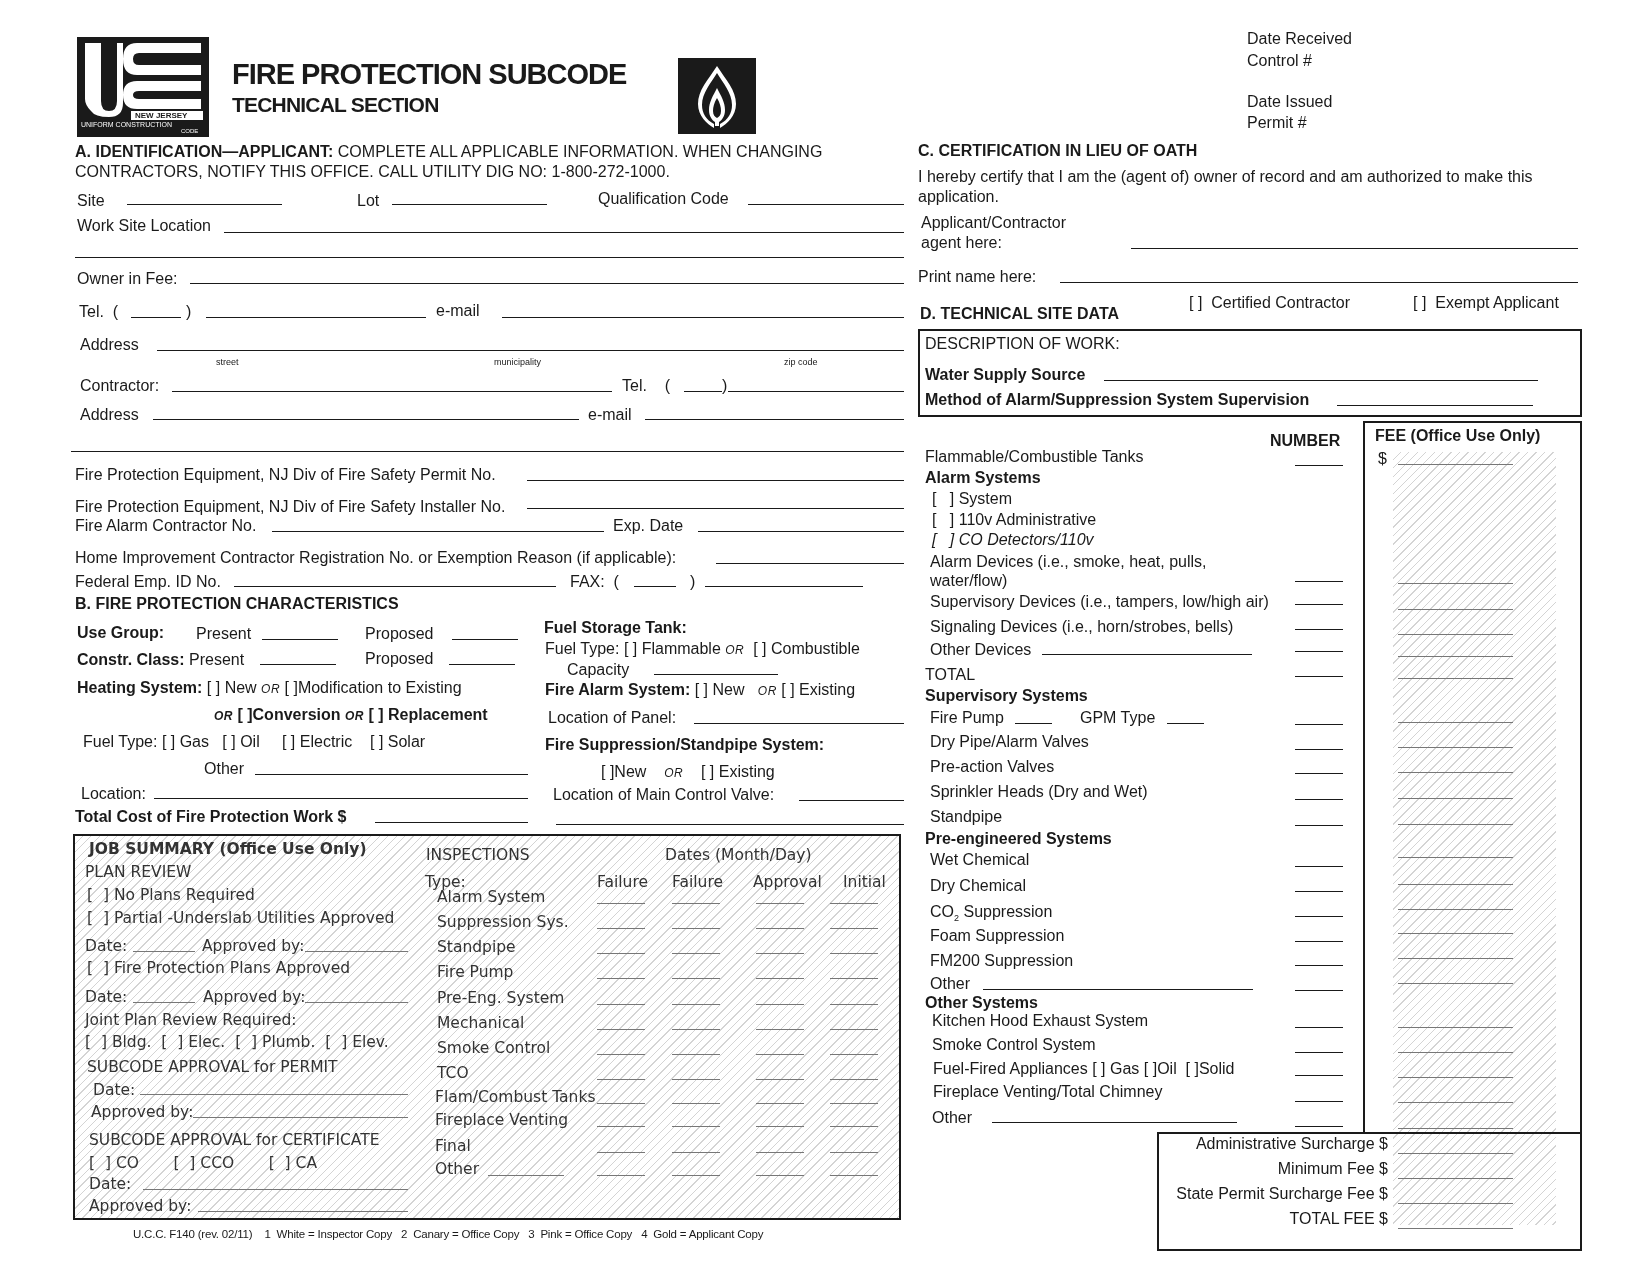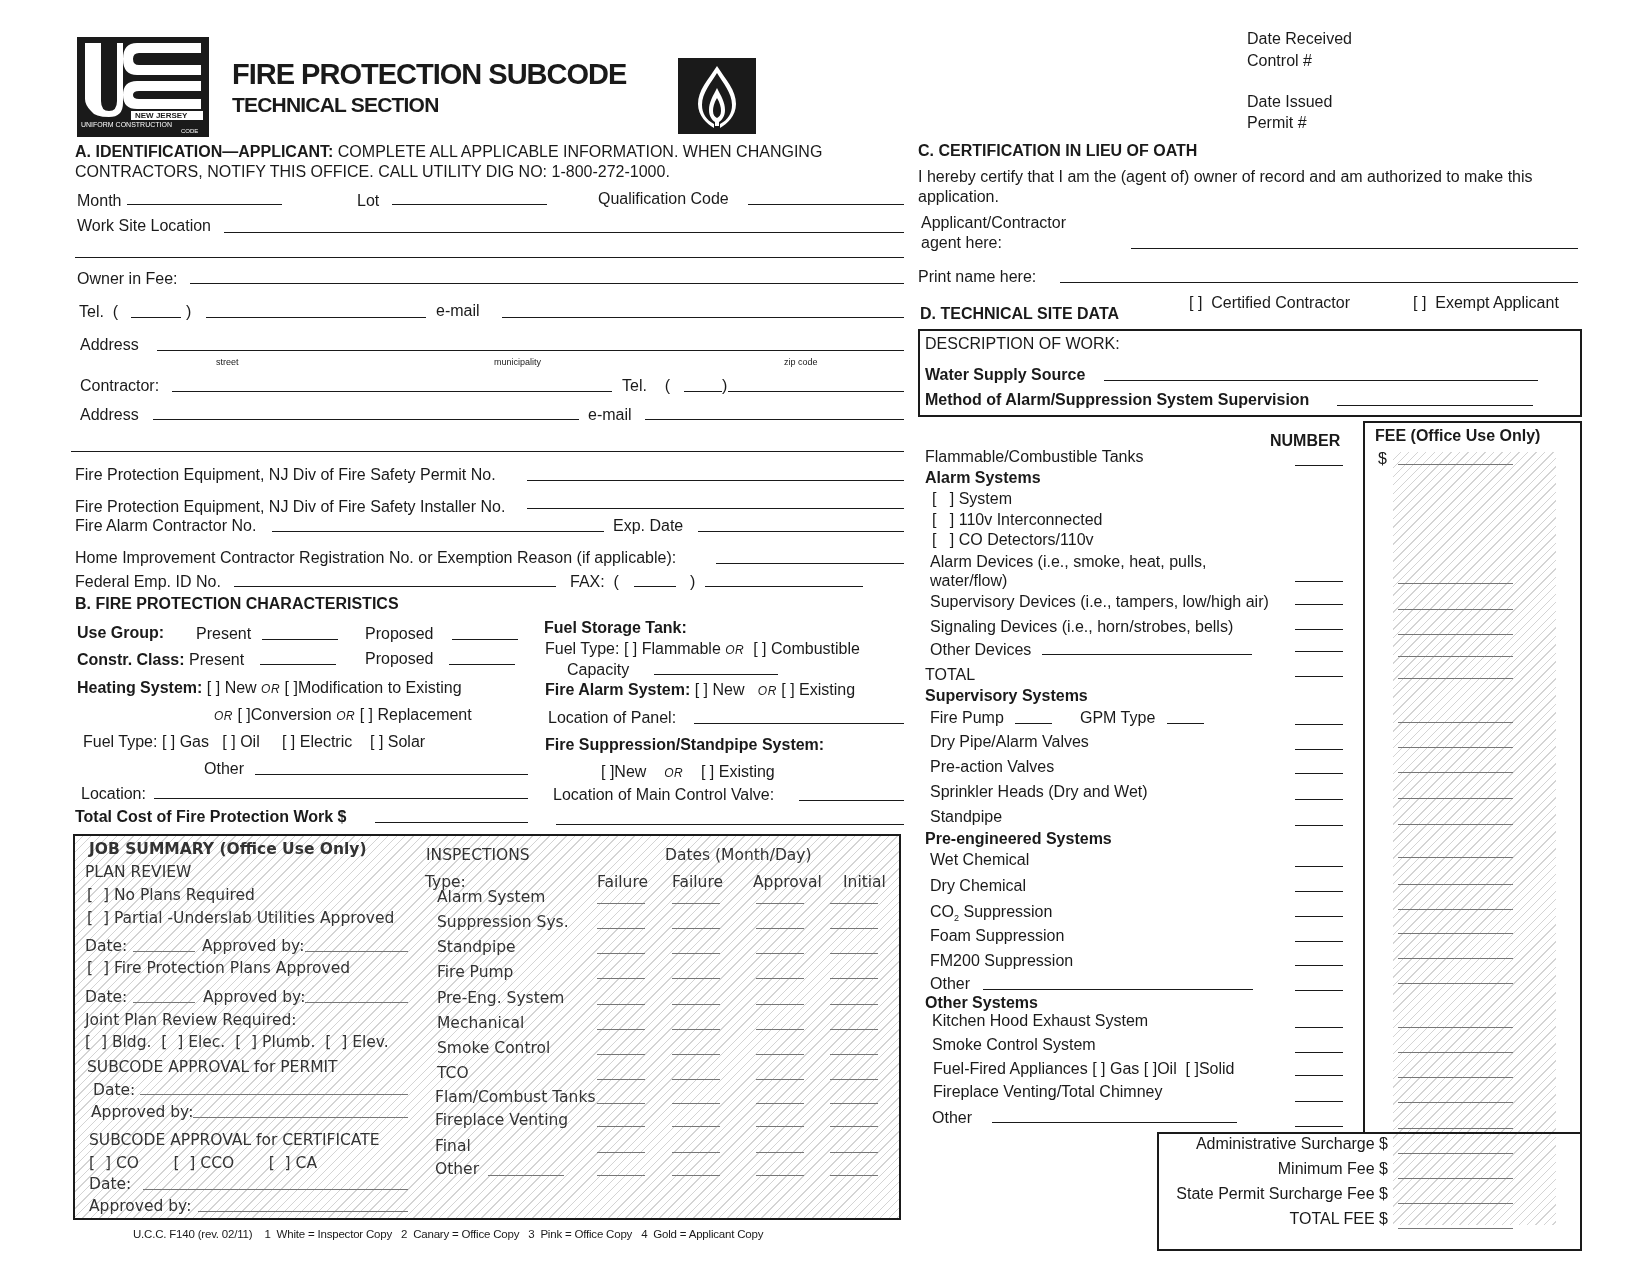--- a/index.html
+++ b/index.html
@@ -46,21 +46,21 @@
 <div class="abs t" style="left:1247px;top:30px;">Date Received</div>
 <div class="abs t" style="left:1247px;top:52px;">Control #</div>
 <div class="abs t" style="left:1247px;top:93px;">Date Issued</div>
 <div class="abs t" style="left:1247px;top:114px;">Permit #</div>
 
 <div class="abs t" style="left:75px;top:143px;">
   <span class="b">A. IDENTIFICATION—APPLICANT:</span><span> COMPLETE ALL APPLICABLE INFORMATION. WHEN CHANGING</span>
 </div>
 <div class="abs t" style="left:75px;top:163px;">CONTRACTORS, NOTIFY THIS OFFICE. CALL UTILITY DIG NO: 1-800-272-1000.</div>
 
-<div class="abs t" style="left:77px;top:192px;">Month</div>
+<div class="abs t" style="left:77px;top:192px;">Site</div>
 <div class="ul" style="left:127px;top:204px;width:155px;"></div>
 <div class="abs t" style="left:357px;top:192px;">Lot</div>
 <div class="ul" style="left:392px;top:204px;width:155px;"></div>
 <div class="abs t" style="left:598px;top:190px;">Qualification Code</div>
 <div class="ul" style="left:748px;top:204px;width:156px;"></div>
 
 <div class="abs t" style="left:77px;top:217px;">Work Site Location</div>
 <div class="ul" style="left:224px;top:232px;width:680px;"></div>
 <div class="ul" style="left:75px;top:257px;width:829px;"></div>
 
@@ -132,21 +132,21 @@
 <div class="abs t" style="left:365px;top:650px;">Proposed</div>
 <div class="ul" style="left:449px;top:664px;width:66px;"></div>
 
 <div class="abs t" style="left:77px;top:679px;">
   <span class="b">Heating System:</span>
   <span class="chk">[   ]</span>
   <span>New</span>
   <span class="or">OR</span>
   <span class="chk">[   ]</span><span>Modification to Existing</span>
 </div>
-<div class="abs t" style="left:214px;top:706px;">
+<div class="abs t" style="left:214px;top:706px;font-weight:bold;">
   <span class="or">OR</span>
   <span class="chk">[   ]</span><span>Conversion</span>
   <span class="or">OR</span>
   <span class="chk">[   ]</span> <span>Replacement</span>
 </div>
 <div class="abs t" style="left:83px;top:733px;">
   <span>Fuel Type:</span>
   <span class="chk">[   ]</span> <span>Gas</span>&nbsp;&nbsp;
   <span class="chk">[   ]</span> <span>Oil</span>&nbsp;&nbsp;&nbsp;&nbsp;
   <span class="chk">[   ]</span> <span>Electric</span>&nbsp;&nbsp;&nbsp;
@@ -358,22 +358,22 @@
 <div class="abs hatch" style="left:1393px;top:452px;width:163px;height:773px;"></div>
 <div class="box" style="left:1157px;top:1132px;width:425px;height:119px;border-top:2.5px solid #1a1a1a;"></div>
 <div class="abs" style="left:1366px;top:1133px;width:213px;height:3px;background:transparent;"></div>
 <div class="abs t b" style="left:1375px;top:427px;">FEE (Office Use Only)</div>
 <div class="abs t" style="left:1378px;top:450px;">$</div>
 
 <div class="abs t" style="left:925px;top:448px;">Flammable/Combustible Tanks</div>
 <div class="abs t b" style="left:925px;top:469px;">Alarm Systems</div>
 <div id="alarm-checks">
     <div class="abs t" style="left: 932px; top: 490px;"><span class="chk" style="white-space: pre;">[   ]</span>  <span>System</span></div>
-    <div class="abs t" style="left: 932px; top: 511px;"><span class="chk" style="white-space: pre;">[   ]</span>  <span>110v Interconnected</span></div>
-    <div class="abs t" style="left: 932px; top: 531px;"><span class="chk" style="white-space: pre;">[   ]</span>  <span>CO Detectors/110v</span></div>
+    <div class="abs t" style="left: 932px; top: 511px;"><span class="chk" style="white-space: pre;">[   ]</span>  <span>110v Administrative</span></div>
+    <div class="abs t" style="left: 932px; top: 531px; font-style: italic;"><span class="chk" style="white-space: pre;">[   ]</span>  <span>CO Detectors/110v</span></div>
   </div>
 <div class="abs t" style="left:930px;top:553px;">Alarm Devices (i.e., smoke, heat, pulls,</div>
 <div class="abs t" style="left:930px;top:572px;">water/flow)</div>
 <div class="abs t" style="left:930px;top:593px;">Supervisory Devices (i.e., tampers, low/high air)</div>
 <div class="abs t" style="left:930px;top:618px;">Signaling Devices (i.e., horn/strobes, bells)</div>
 <div class="abs t" style="left:930px;top:641px;">Other Devices</div>
 <div class="ul" style="left:1042px;top:654px;width:210px;"></div>
 <div class="abs t" style="left:925px;top:666px;">TOTAL</div>
 <div class="abs t b" style="left:925px;top:687px;">Supervisory Systems</div>
 <div class="abs t" style="left:930px;top:709px;">Fire Pump</div>

